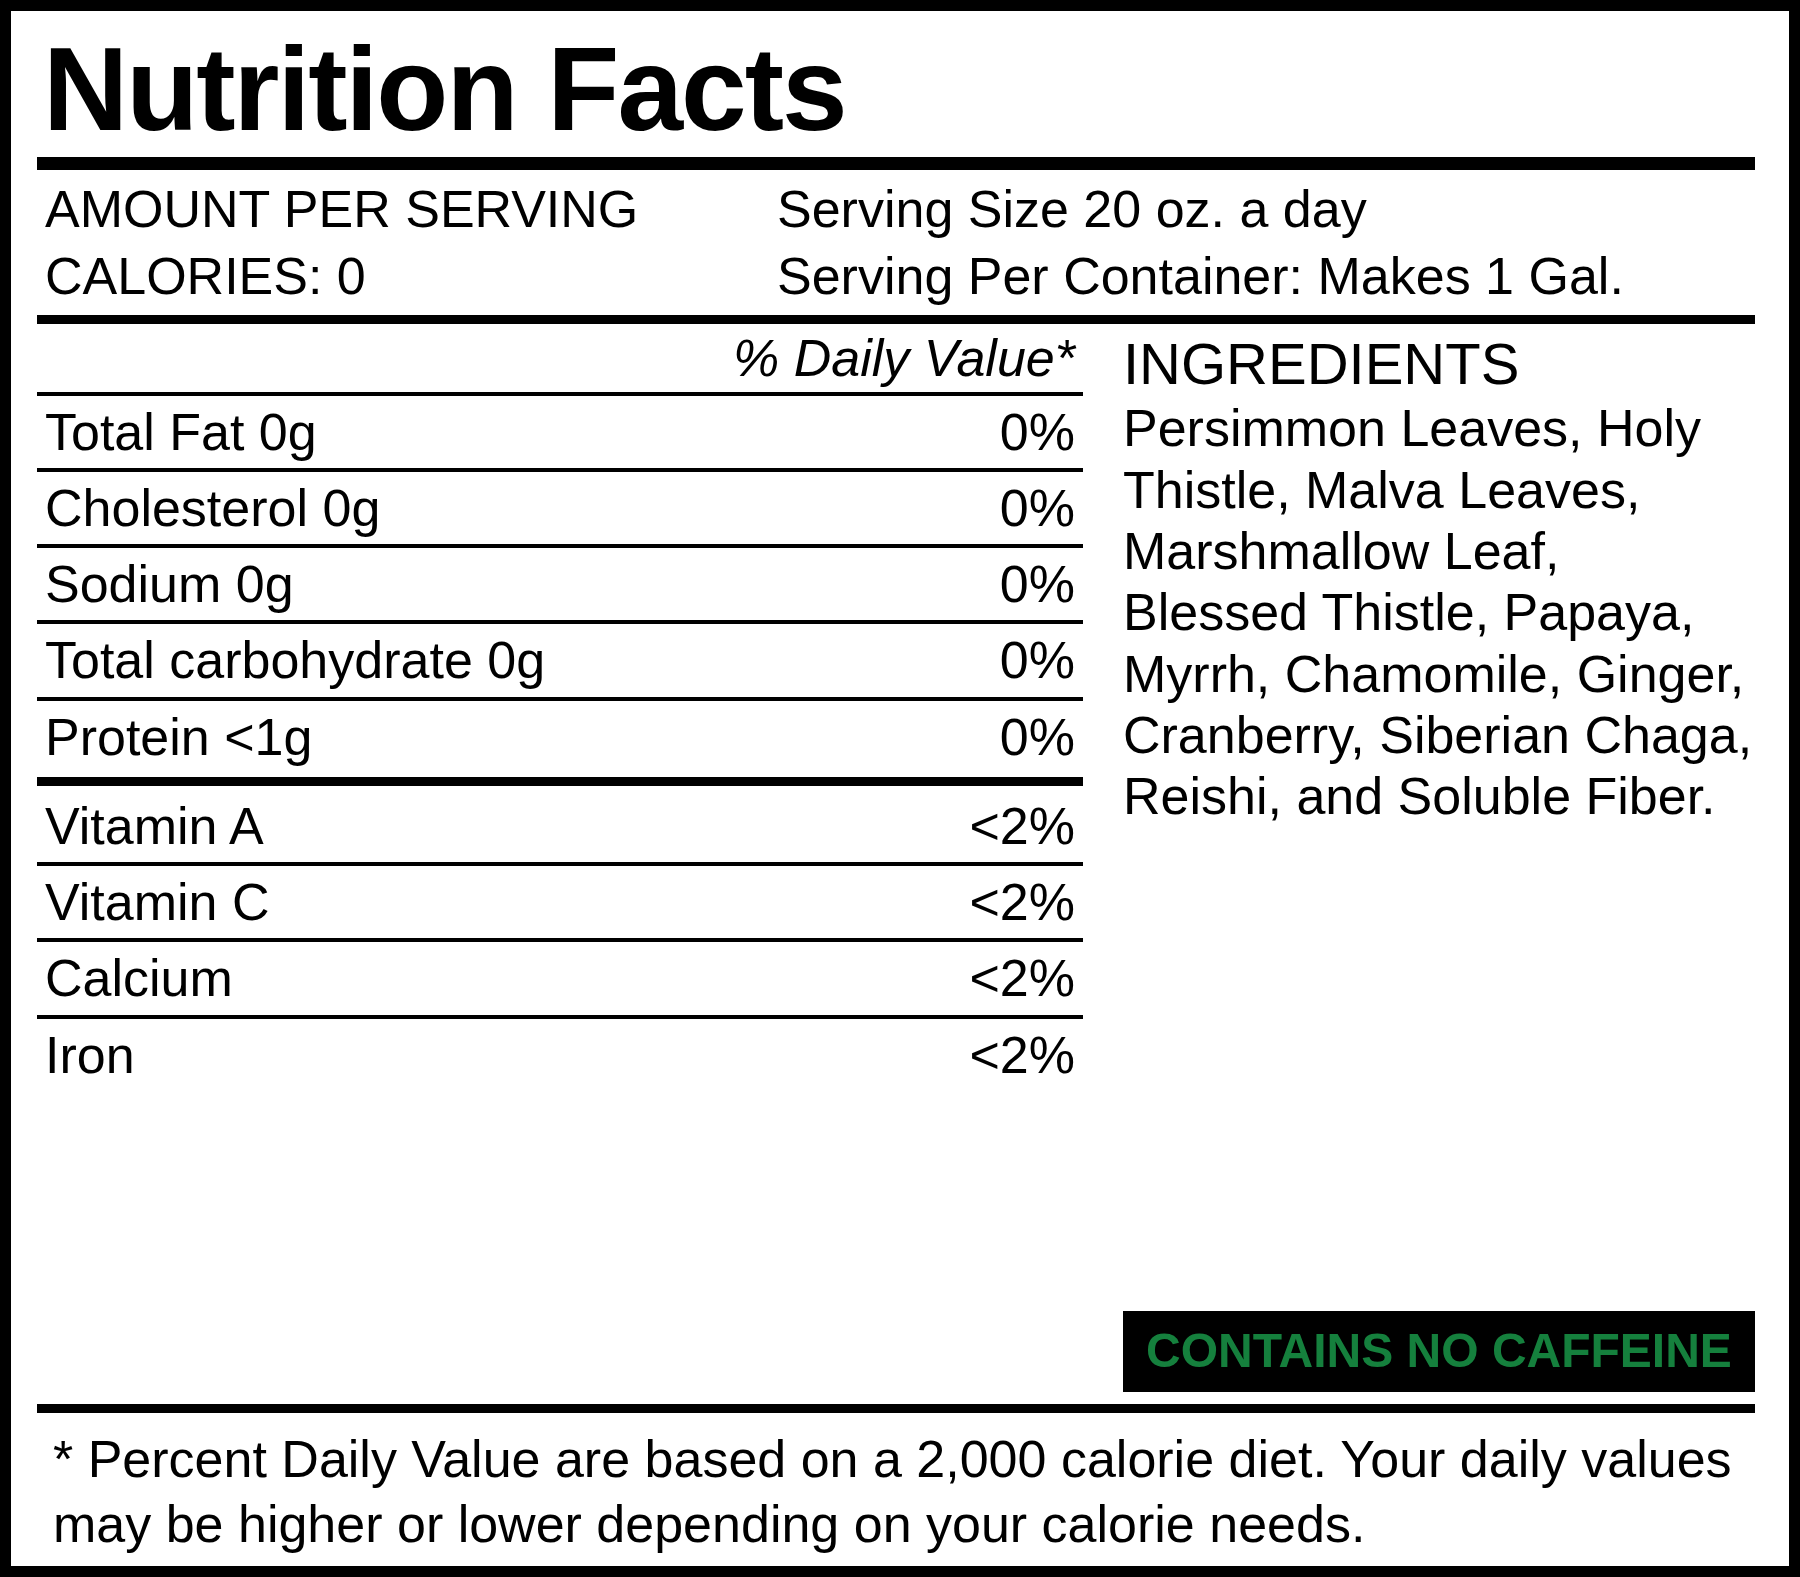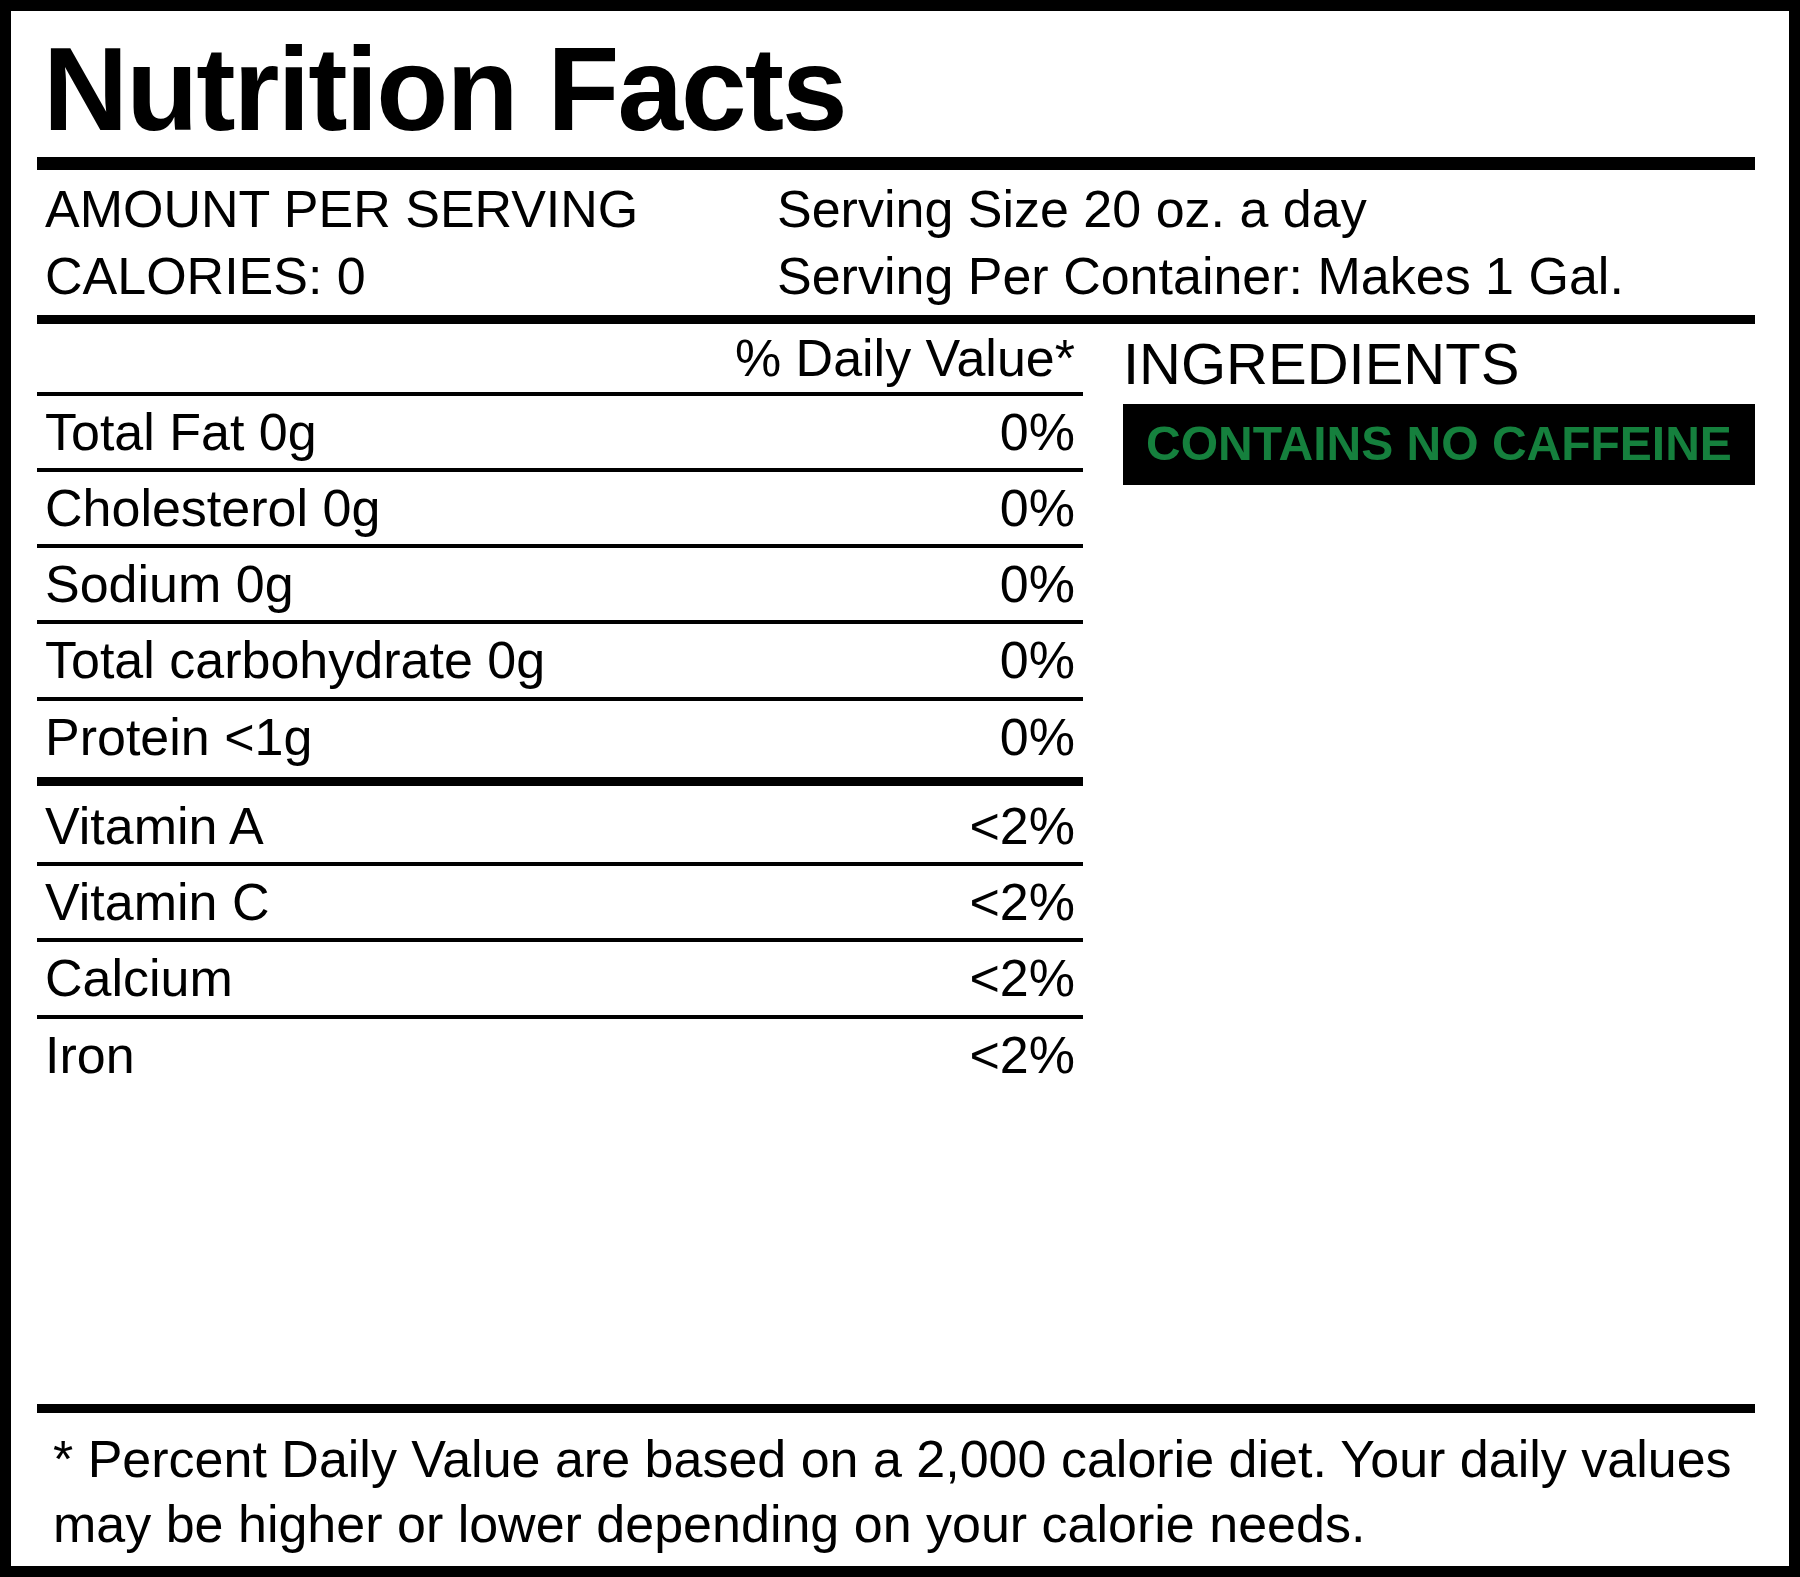--- a/index.html
+++ b/index.html
@@ -96,20 +96,21 @@
     padding-left: 26px;
     display: flex;
     flex-direction: column;
   }
 
   .dv-header {
     text-align: right;
     font-size: 52px;
     line-height: 1.1;
     padding: 2px 8px 4px 0;
+    font-style: italic;
   }
 
   .nutrient-row {
     display: flex;
     align-items: center;
     justify-content: space-between;
     font-size: 52px;
     line-height: 1.12;
     padding: 7px 8px 7px 8px;
     white-space: nowrap;
@@ -232,20 +233,21 @@
 
         <div class="nutrient-row">
           <span class="nutrient-name">Iron</span>
           <span class="nutrient-val">&lt;2%</span>
         </div>
 
       </div>
 
       <div class="col-right">
         <div class="ing-title">INGREDIENTS</div>
+        <div class="ing-body">Persimmon Leaves, Holy Thistle, Malva Leaves, Marshmallow Leaf, Blessed Thistle, Papaya, Myrrh, Chamomile, Ginger, Cranberry, Siberian Chaga, Reishi, and Soluble Fiber.</div>
         <div class="caffeine-bar">CONTAINS NO CAFFEINE</div>
       </div>
 
     </div>
 
     <div class="rule-med"></div>
 
     <div class="footnote">* Percent Daily Value are based on a 2,000 calorie diet. Your daily values may be higher or lower depending on your calorie needs.</div>
 
   </div>

